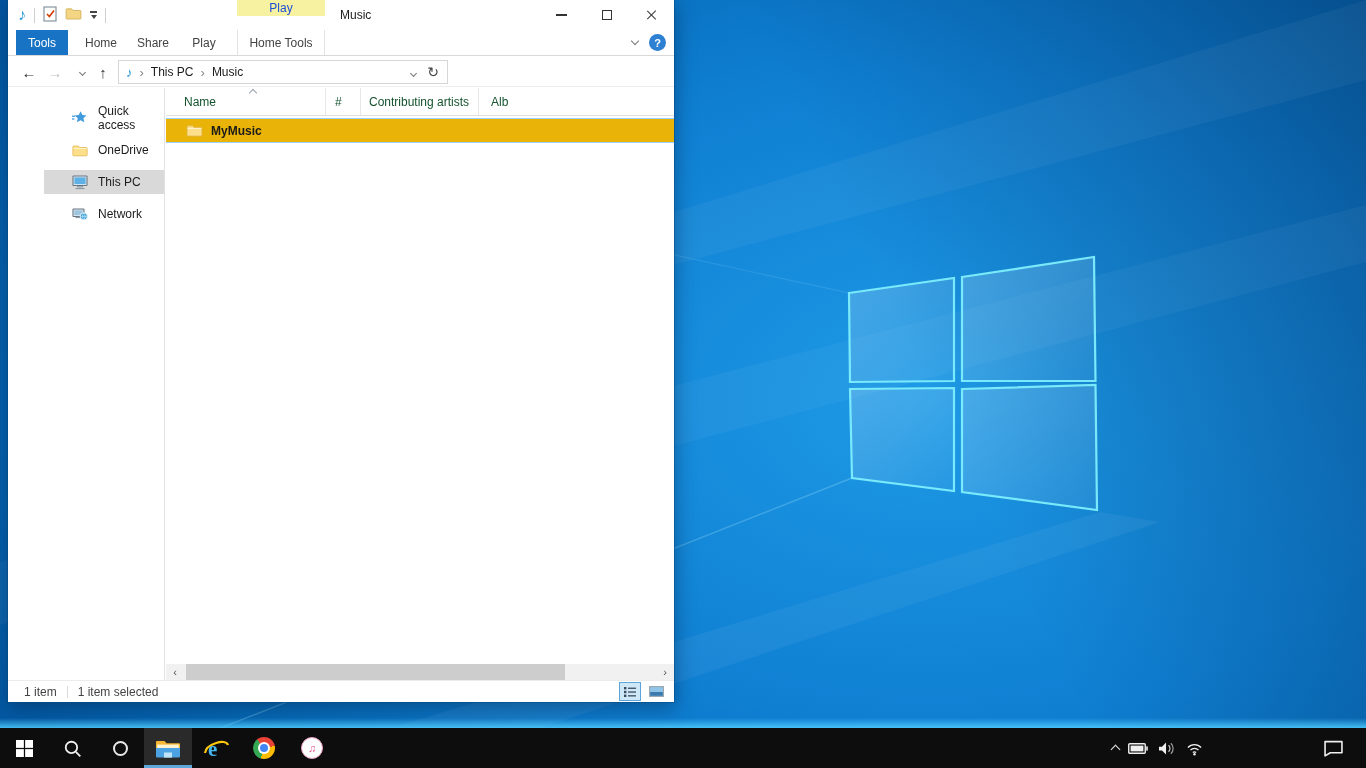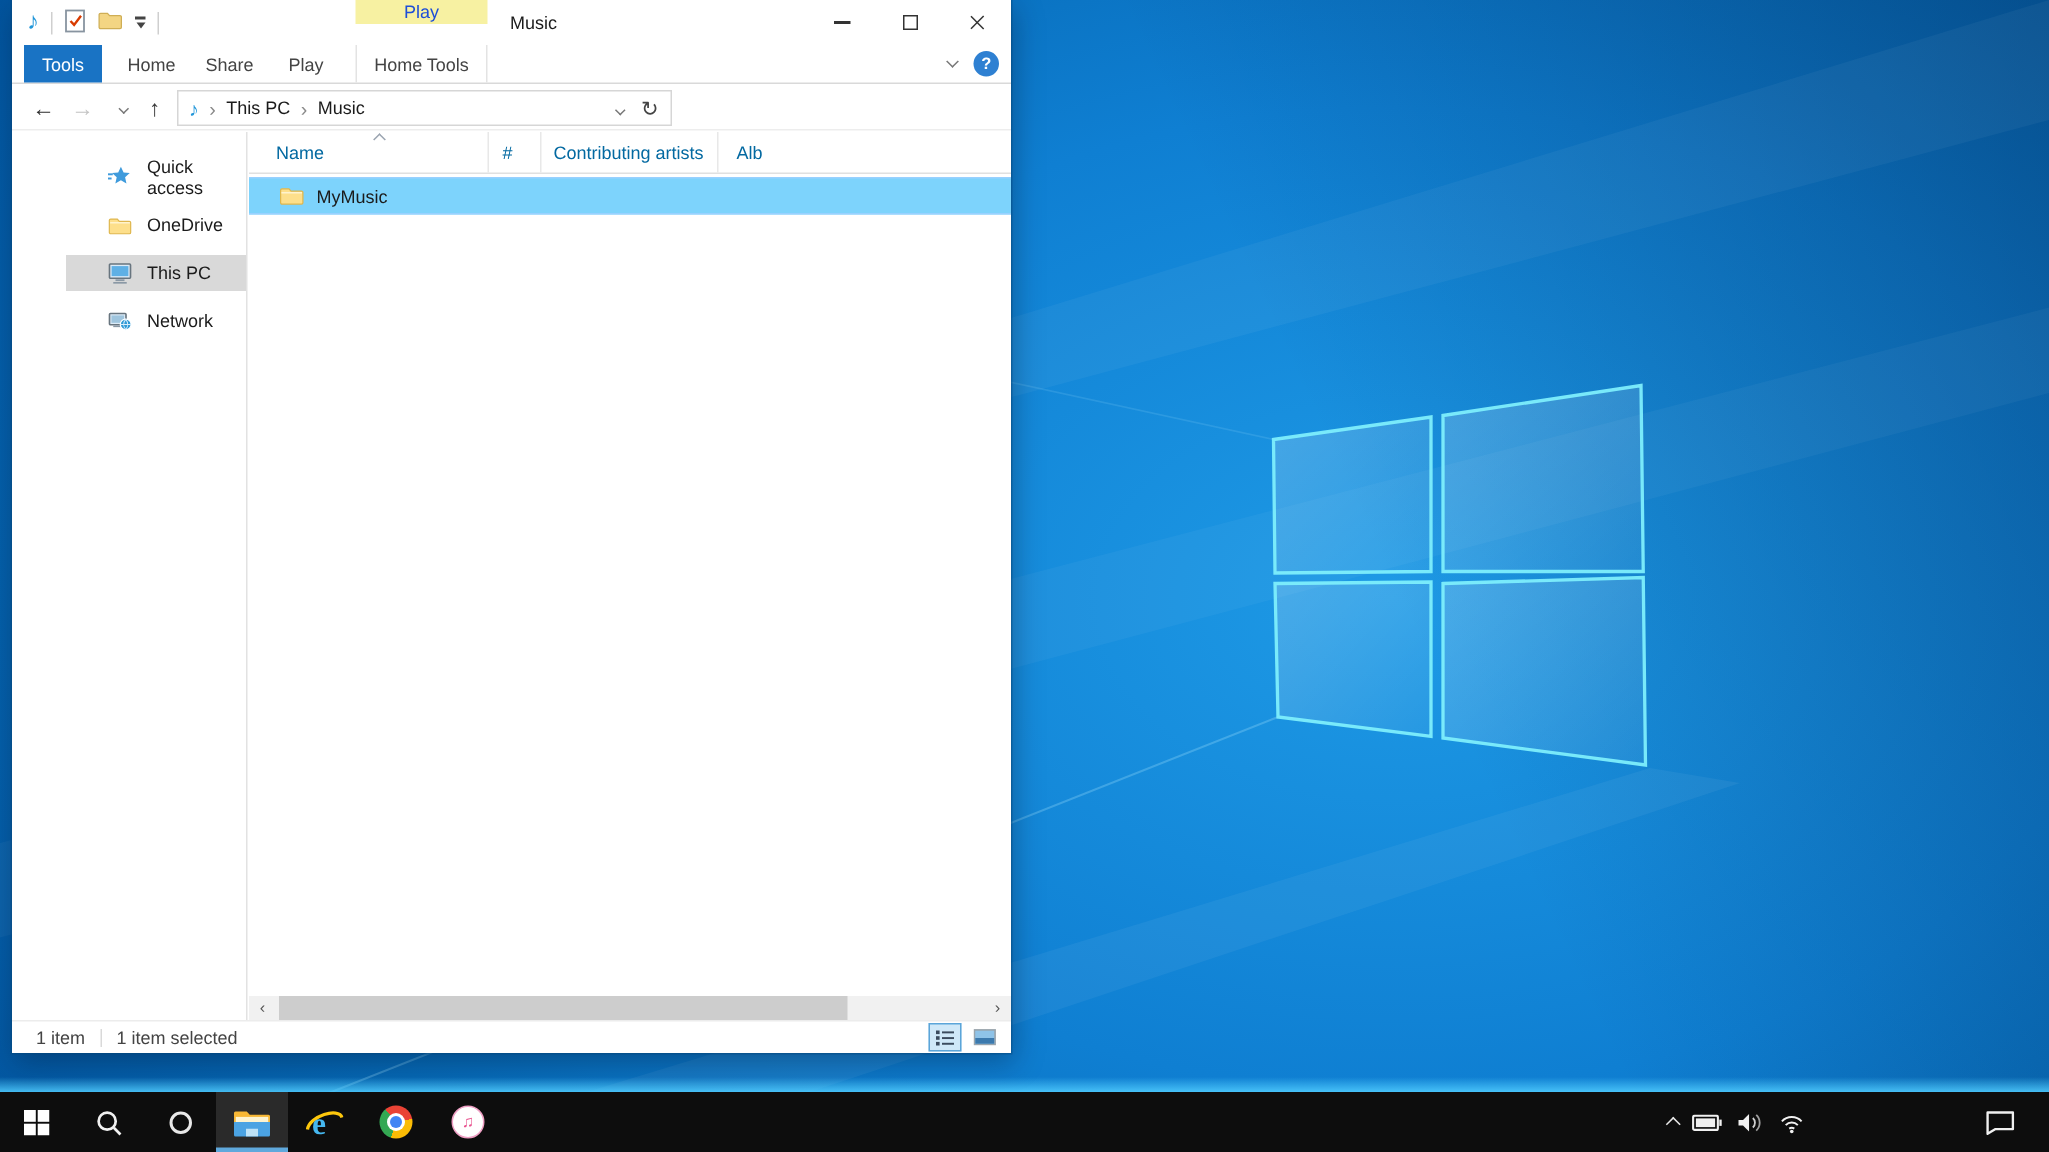--- a/index.html
+++ b/index.html
@@ -75,32 +75,32 @@
   .search-glyph { margin-right:8px; }
 
   .main { position:absolute; left:0; top:88px; width:100%; height:592px; background:#fff; }
   .sidebar { position:absolute; left:0; top:0; width:157px; height:100%; border-right:1px solid #e2e2e2; padding-top:18px; }
   .side-item { height:24px; display:flex; align-items:center; margin-bottom:8px; cursor:default;margin-left:36px; }
   .side-item .s-ico { width:16px; height:16px; margin-left:28px; display:flex; align-items:center; justify-content:center; }
   .side-item .s-label { margin-left:10px; color:#1b1b1b; }
   .side-item.selected { background:#d9d9d9; }
 
   .filearea { position:absolute; left:158px; top:0; right:0; height:100%; }
-  .colheaders { position:absolute; left:0; top:0; right:0; height:28px; border-bottom:1px solid #e0e0e0; display:flex; color:#0369a1; }
+  .colheaders { position:absolute; left:0; top:0; right:0; height:28px; border-bottom:1px solid #e0e0e0; display:flex; color:#14532d; }
   .colh { display:flex; align-items:center; border-right:1px solid #e8e8e8; overflow:hidden; white-space:nowrap; cursor:default; position:relative; }
   .colh.c-name { width:160px; padding-left:18px; }
   .colh.c-num { width:35px; padding-left:9px; }
   .colh.c-title { width:164px; padding-left:16px; }
   .colh.c-art { width:118px; padding-left:8px; }
   .colh.c-alb { flex:1; padding-left:12px; border-right:none; }
   .sort-chev { position:absolute; left:84px; top:2px; width:6px; height:6px; border-left:1.2px solid #9aa4b0; border-top:1.2px solid #9aa4b0; transform:rotate(45deg); }
 
   .rows { position:absolute; left:0; top:28px; right:0; bottom:16px; overflow:hidden; }
   .filerow { position:relative; margin-top:2px; height:25px; display:flex; align-items:center; cursor:default; }
-  .filerow.selected { background:#7dd3fc; border-top:1px solid #99d1ff; border-bottom:1px solid #99d1ff; }
+  .filerow.selected { background:#eab308; border-top:1px solid #99d1ff; border-bottom:1px solid #99d1ff;font-weight:bold; }
   .filerow .f-ico { margin-left:20px; display:flex; }
   .filerow .f-label { margin-left:8px; }
 
   .hscroll { position:absolute; left:0; bottom:0; right:0; height:16px; background:#f1f1f1; }
   .hs-arrow { position:absolute; top:0; width:14px; height:16px; color:#555; font-size:11px; display:flex; align-items:center; justify-content:center; cursor:default; }
   .hs-left { left:2px; } .hs-right { right:2px; }
   .hs-thumb { position:absolute; left:20px; top:0; width:379px; height:16px; background:#cdcdcd; cursor:default; }
 
   .statusbar { position:absolute; left:0; bottom:0; width:100%; height:22px; background:#fff; border-top:1px solid #ececec;
     display:flex; align-items:center; color:#444; }

